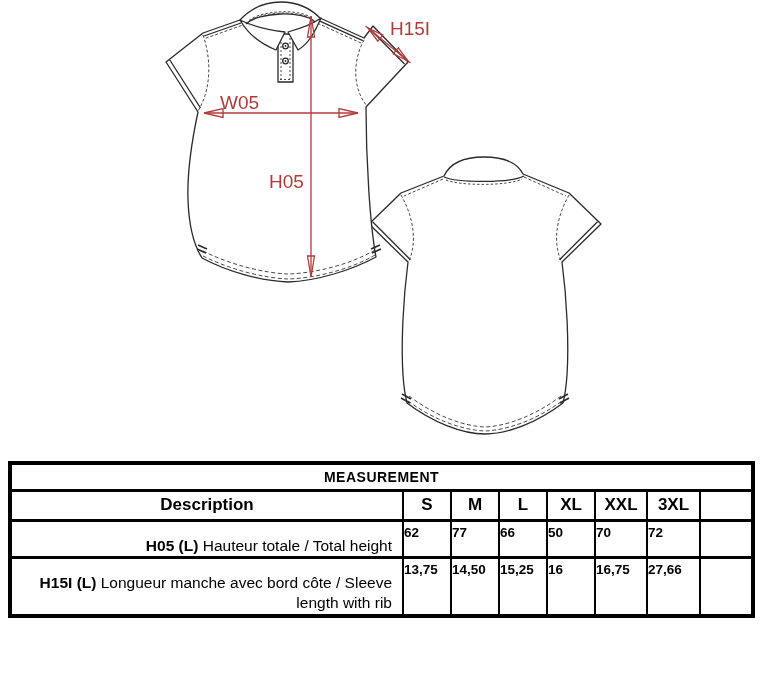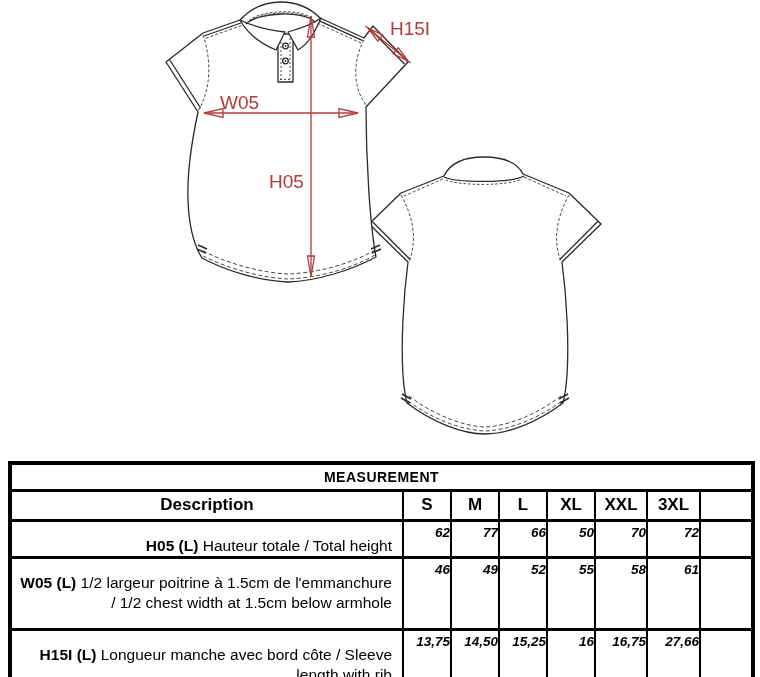--- a/index.html
+++ b/index.html
@@ -33,22 +33,22 @@
   .size-head{font-size:17px;font-weight:bold;text-align:center;}
   .row-h05{height:28px;}
   .row-w05{height:72px;}
   .row-h15i{height:48px;}
   td.desc-cell{
     font-size:15.5px;line-height:1.32;text-align:right;
     vertical-align:top;padding:14px 10px 0 4px;
   }
   td.desc-cell .code{font-weight:bold;}
   td.val{
-    font-size:13.5px;font-weight:bold;text-align:right;
-    vertical-align:top;padding-top:3px;font-style:italic;
+    font-size:13.5px;font-weight:bold;text-align:left;
+    vertical-align:top;padding-top:3px;
   }
 </style>
 </head>
 <body>
 
 <div class="drawing-area">
 <svg width="760" height="455" viewBox="0 0 760 455" xmlns="http://www.w3.org/2000/svg">
 
   <g fill="#ffffff" stroke="#2a2a2a" stroke-width="1.3" stroke-linejoin="round">
 
@@ -196,30 +196,20 @@
     <tr class="row-h05">
       <td class="desc-cell"><span class="code">H05 (L)</span> <span>Hauteur totale / Total height</span></td>
       <td class="val">62</td>
       <td class="val">77</td>
       <td class="val">66</td>
       <td class="val">50</td>
       <td class="val">70</td>
       <td class="val">72</td>
       <td class="val"></td>
     </tr>
-    <tr class="row-w05">
-      <td class="desc-cell"><span class="code">W05 (L)</span> <span>1/2 largeur poitrine à 1.5cm de l'emmanchure / 1/2 chest width at 1.5cm below armhole</span></td>
-      <td class="val">46</td>
-      <td class="val">49</td>
-      <td class="val">52</td>
-      <td class="val">55</td>
-      <td class="val">58</td>
-      <td class="val">61</td>
-      <td class="val"></td>
-    </tr>
     <tr class="row-h15i">
       <td class="desc-cell"><span class="code">H15I (L)</span> <span>Longueur manche avec bord côte / Sleeve length with rib</span></td>
       <td class="val">13,75</td>
       <td class="val">14,50</td>
       <td class="val">15,25</td>
       <td class="val">16</td>
       <td class="val">16,75</td>
       <td class="val">27,66</td>
       <td class="val"></td>
     </tr>

